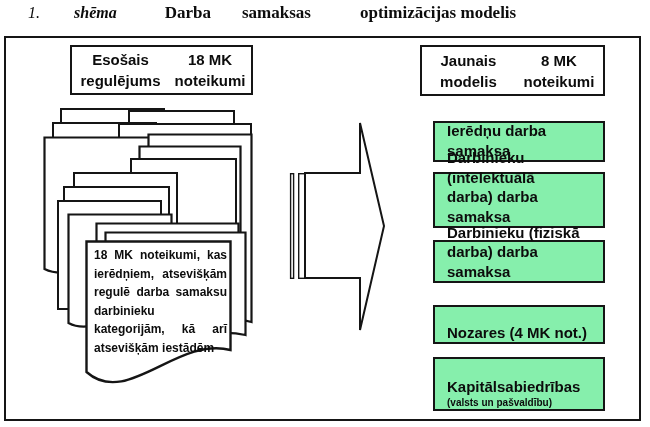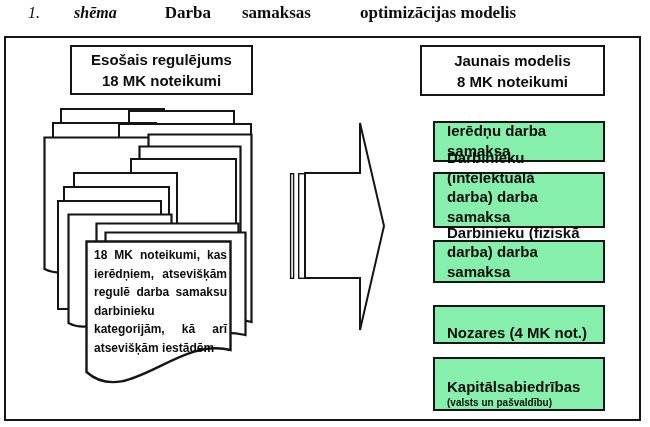--- a/index.html
+++ b/index.html
@@ -36,21 +36,21 @@
     width: 637px; height: 385px;
     border: 2px solid #151515;
     background: #fff;
   }
 
   
   .hbox {
     position: absolute;
     border: 2px solid #151515;
     background: #fff;
-    display: flex; flex-direction: column;
+    display: flex; flex-direction: row;
     align-items: center; justify-content: center;
     text-align: center;
     font-weight: bold; font-size: 15px; line-height: 1.4;
   }
   .left-header  { left: 70px;  top: 45px; width: 183px; height: 50px; }
   .right-header { left: 420px; top: 45px; width: 185px; height: 51px; }
 
   
   .item {
     position: absolute;

